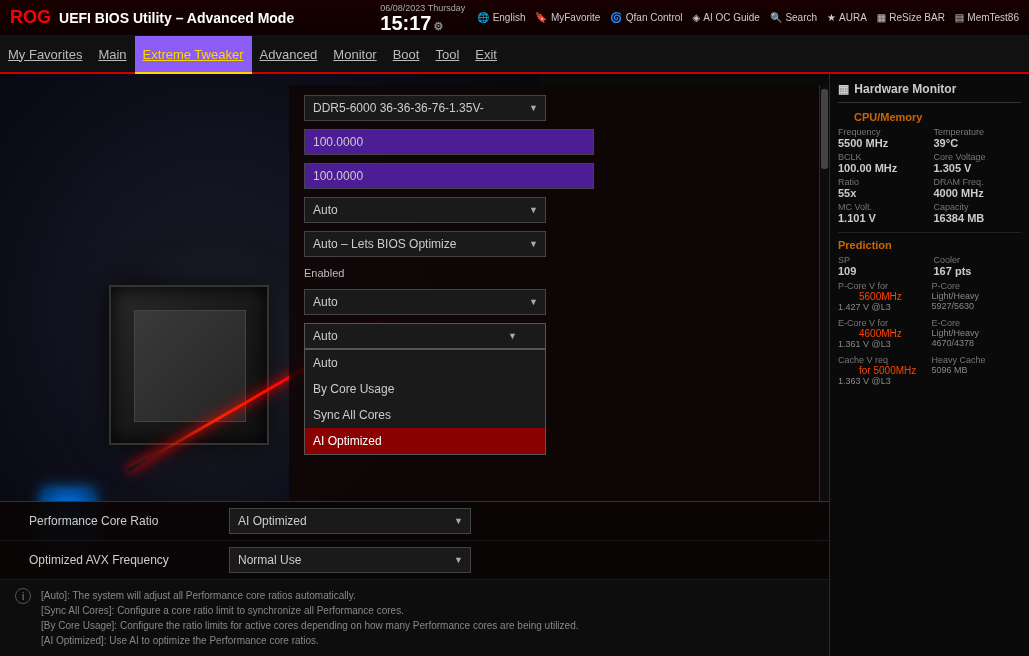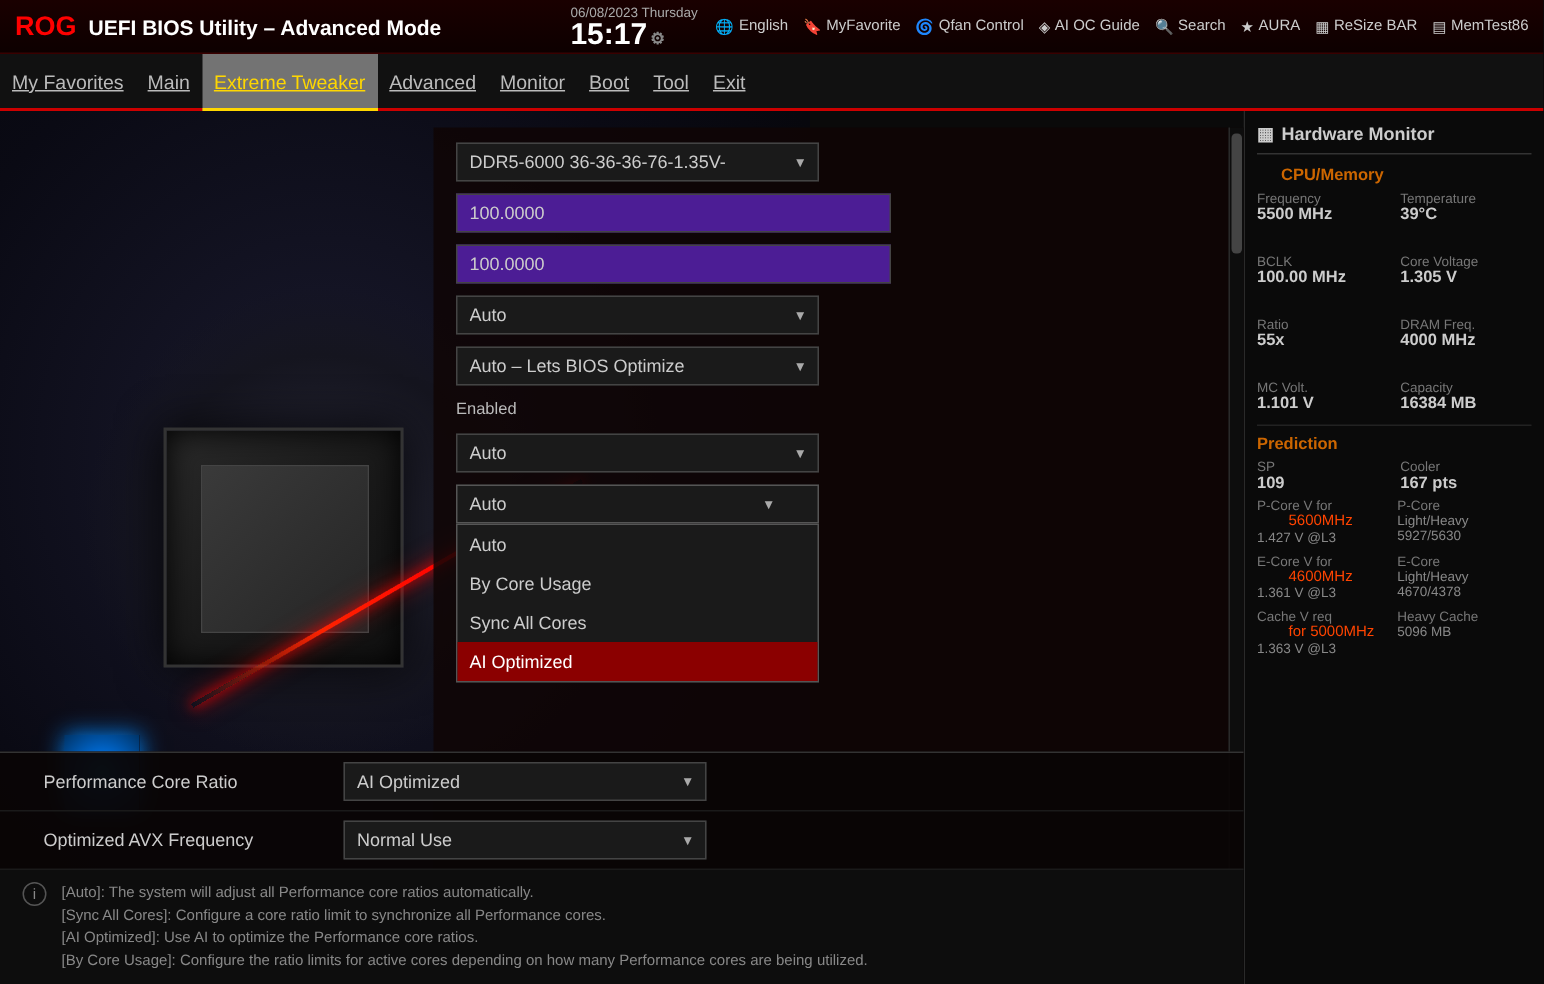--- a/index.html
+++ b/index.html
@@ -72,21 +72,21 @@
       color: #bbb;
       font-size: 13px;
       cursor: pointer;
       border-bottom: 2px solid transparent;
       margin-bottom: -2px;
       text-decoration: underline;
     }
     .nav-tab.active {
       color: #ffd700;
       border-bottom: 2px solid #ffd700;
-      background: #737373;
+      background: #8b5cf6;
     }
 
     
     .main-layout {
       display: flex;
       height: calc(656px - 36px - 38px);
     }
 
     
     .content-area {
@@ -351,21 +351,21 @@
     }
     .section-header {
       color: #cc6600;
       font-size: 11px;
       font-weight: bold;
       margin: 6px 0 4px 16px;
     }
     .stat-grid {
       display: grid;
       grid-template-columns: 1fr 1fr;
-      gap: 20px 8px;
+      gap: 3px 8px;
       margin-bottom: 4px;
     }
     .stat-item { }
     .stat-label {
       color: #777;
       font-size: 9px;
     }
     .stat-value {
       color: #ccc;
       font-size: 11px;
@@ -529,22 +529,22 @@
           </div>
         </div>
       </div>
 
       <div class="info-section">
         <div class="info-row">
           <span class="info-icon">i</span>
           <div>
             <div class="info-text">[Auto]: The system will adjust all Performance core ratios automatically.</div>
             <div class="info-text">[Sync All Cores]: Configure a core ratio limit to synchronize all Performance cores.</div>
+            <div class="info-text">[By Core Usage]: Configure the ratio limits for active cores depending on how many Performance cores are being utilized.</div>
             <div class="info-text">[AI Optimized]: Use AI to optimize the Performance core ratios.</div>
-            <div class="info-text">[By Core Usage]: Configure the ratio limits for active cores depending on how many Performance cores are being utilized.</div>
           </div>
         </div>
       </div>
     </div>
 
   </div>
 
   <div class="hw-monitor">
     <div class="hw-monitor-title">
       <span>▦</span>

